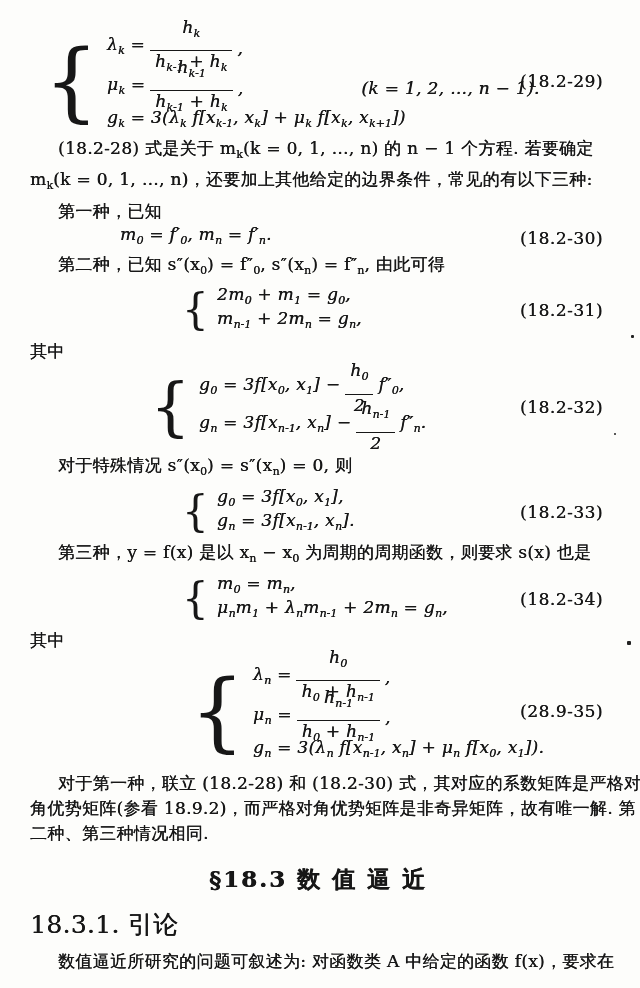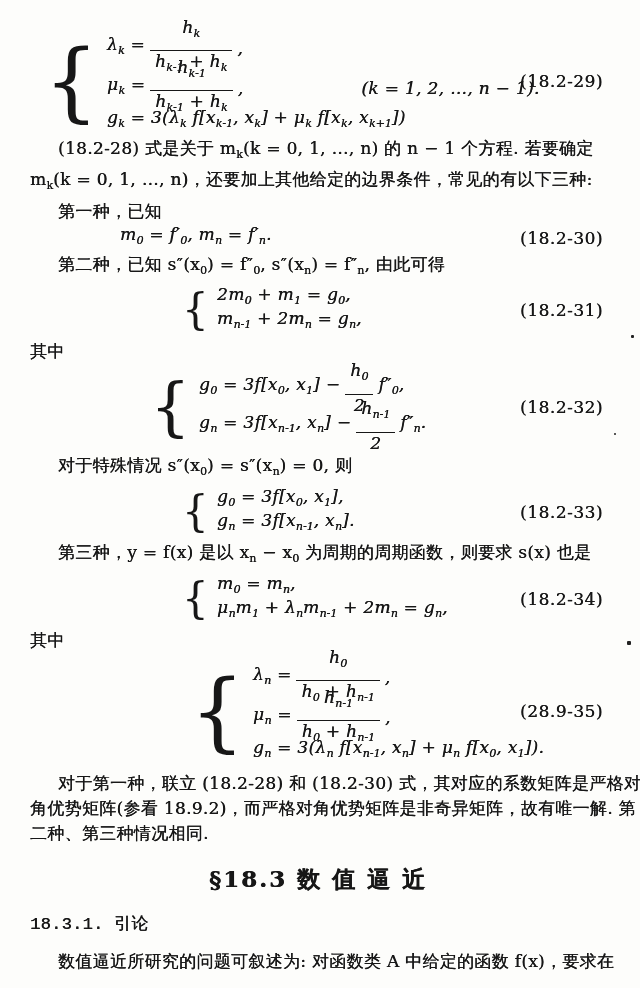--- a/index.html
+++ b/index.html
@@ -44,21 +44,21 @@
   sub{font-size:11px;letter-spacing:0;}
   .frac{display:inline-flex;flex-direction:column;text-align:center;margin:0 5px;vertical-align:middle;gap:7px;}
   .frac .num{display:block;padding:0 5px;line-height:19px;}
   .frac .den{display:block;border-top:1.4px solid #171717;padding:0 5px;line-height:20px;}
   .cond{font-style:italic;margin-left:118px;white-space:nowrap;}
   .mid{margin:5px 0;}
   .heading{
     text-align:center;font-weight:bold;font-size:23px;line-height:30px;
     margin-top:18px;letter-spacing:2px;text-shadow:0.5px 0 0 currentColor;
   }
-  .subheading{font-size:17px;line-height:28px;margin-top:17px;text-shadow:0.4px 0 0 currentColor;font-family:Liberation Mono, monospace;}
+  .subheading{font-size:25px;line-height:28px;margin-top:17px;text-shadow:0.4px 0 0 currentColor;}
   .intro .tline{line-height:29px;}
   .speck{position:absolute;background:#222;border-radius:1px;}
 </style>
 </head>
 <body>
 
 <div class="page">
 
   <div class="eqrow" style="margin:2px 0 2px 14px;">
     <span class="brace b3f">{</span>

